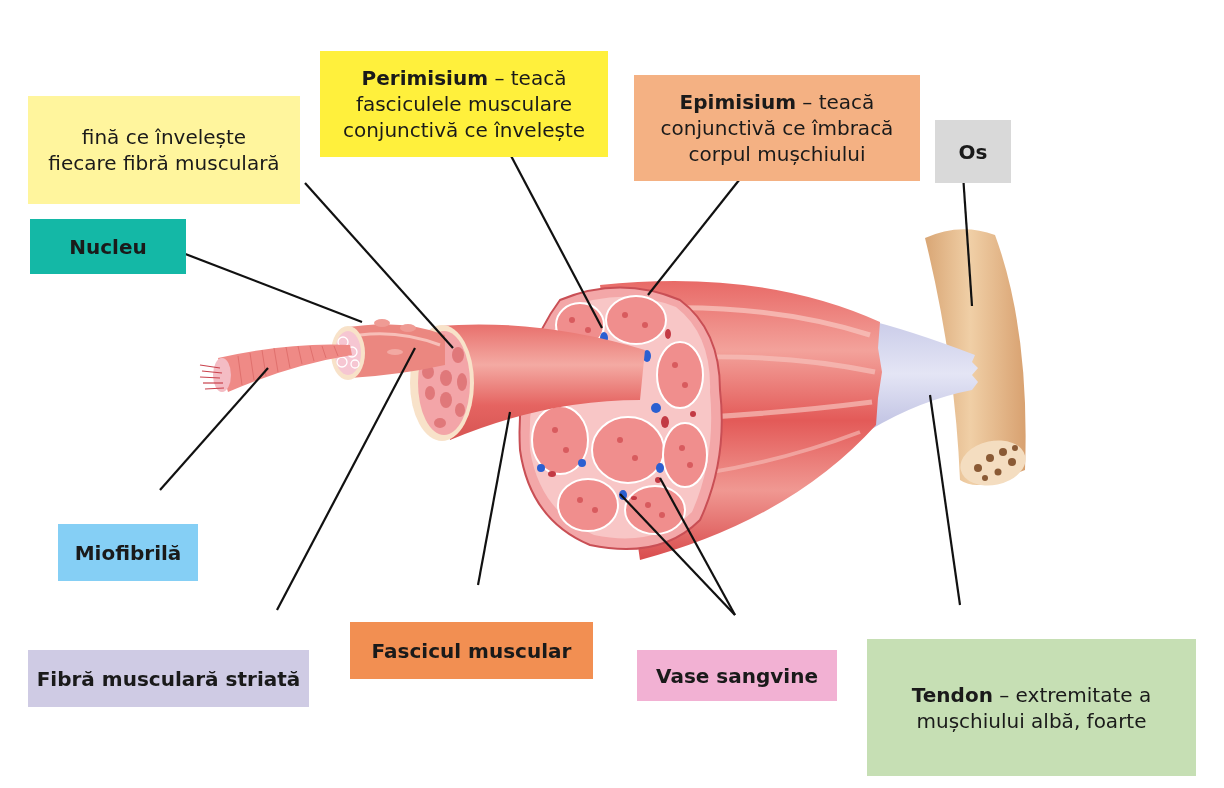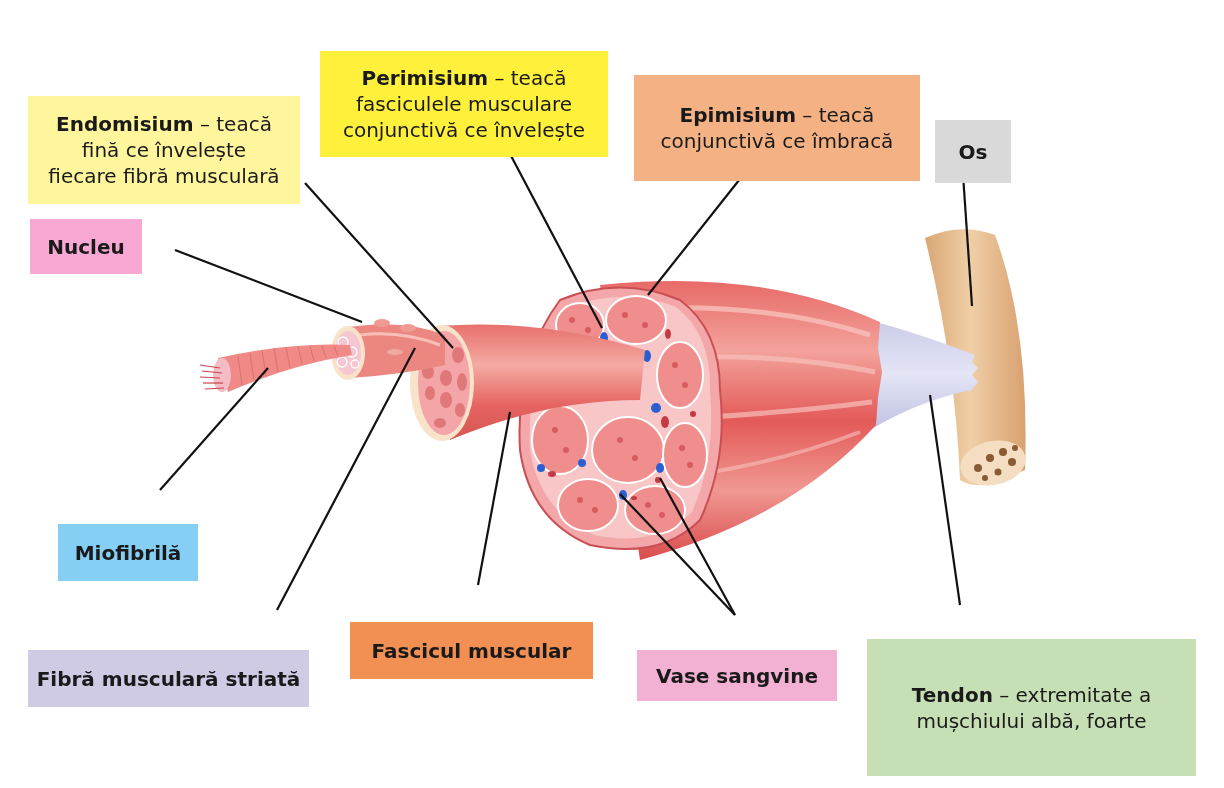--- a/index.html
+++ b/index.html
@@ -185,46 +185,46 @@
     <line class="line" x1="277" y1="610" x2="415" y2="348"></line>
     <line class="line" x1="478" y1="585" x2="510" y2="412"></line>
     <line class="line" x1="735" y1="615" x2="620" y2="494"></line>
     <line class="line" x1="735" y1="615" x2="660" y2="478"></line>
     <line class="line" x1="960" y1="605" x2="930" y2="395"></line>
   </g>
 </svg>
 
 <div class="lbl" style="left:28px; top:69px; width:272px; height:108px; background:#fff59d;">
   <div>
-    <span class="txt"><b>Endomisium</b><span> – teacă</span></span>
     <span class="txt">fină ce învelește</span>
     <span class="txt">fiecare fibră musculară</span>
   </div>
 </div>
 
 <div class="lbl" style="left:320px; top:24px; width:288px; height:106px; background:#fff03c;">
   <div>
     <span class="txt"><b>Perimisium</b><span> – teacă</span></span>
     <span class="txt">fasciculele musculare</span>
     <span class="txt">conjunctivă ce învelește</span>
   </div>
 </div>
 
 <div class="lbl" style="left:634px; top:48px; width:286px; height:106px; background:#f4b183;">
   <div>
     <span class="txt"><b>Epimisium</b><span> – teacă</span></span>
     <span class="txt">conjunctivă ce îmbracă</span>
+    <span class="txt">corpul mușchiului</span>
   </div>
 </div>
 
 <div class="lbl single" style="left:935px; top:93px; width:76px; height:63px; background:#d9d9d9;">
   <span>Os</span>
 </div>
 
-<div class="lbl single" style="left:30px; top:192px; width:112px; height:55px; background:#f9a8d4;">
+<div class="lbl single" style="left:30px; top:192px; width:156px; height:55px; background:#14b8a6;">
   <span>Nucleu</span>
 </div>
 
 <div class="lbl single" style="left:58px; top:497px; width:140px; height:57px; background:#85cff5;">
   <span>Miofibrilă</span>
 </div>
 
 <div class="lbl single" style="left:28px; top:623px; width:281px; height:57px; background:#cfcbe4;">
   <span>Fibră musculară striată</span>
 </div>

